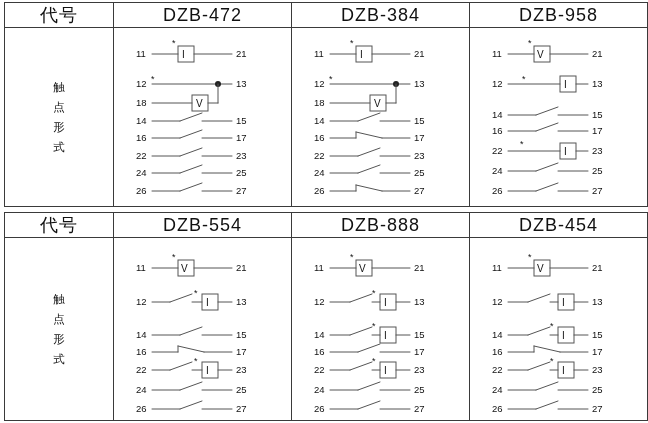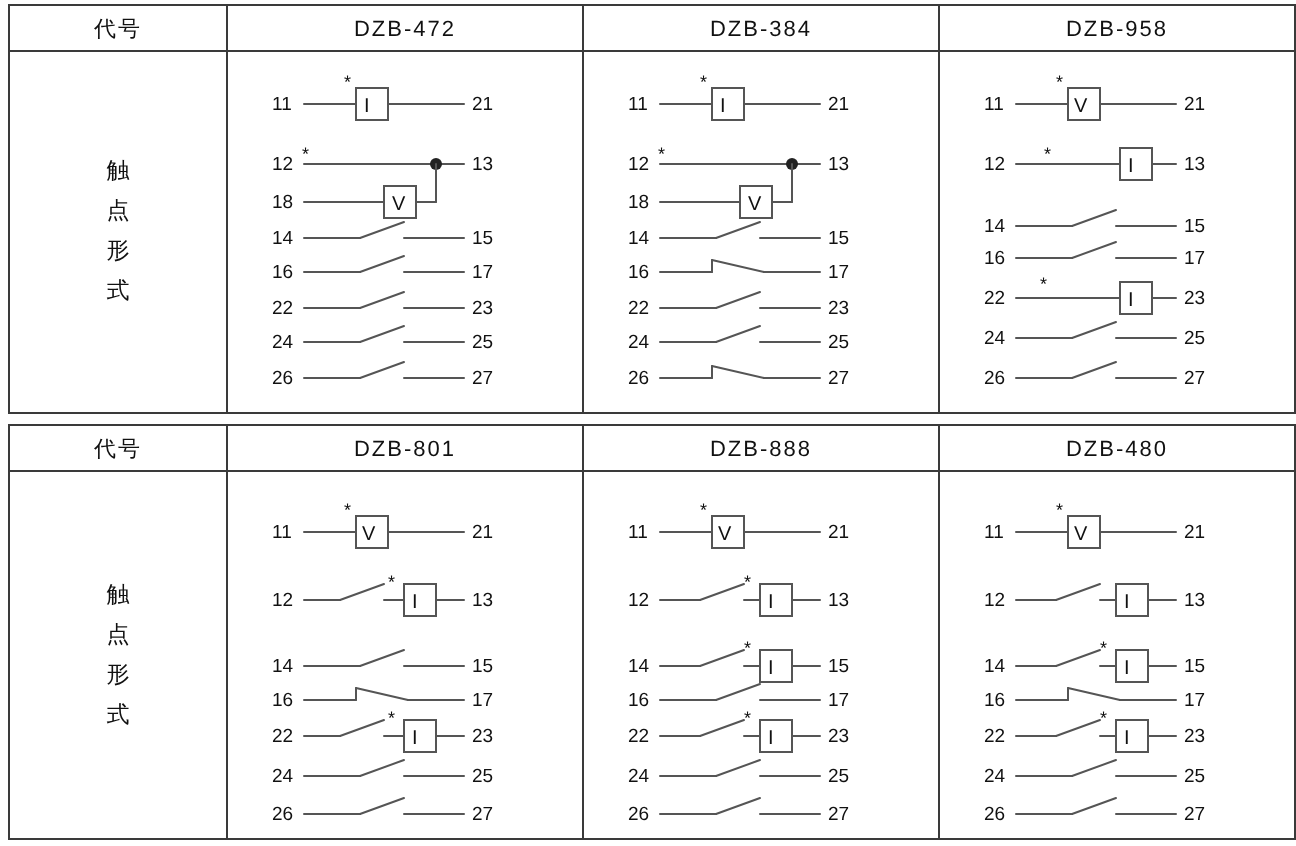--- a/index.html
+++ b/index.html
@@ -29,21 +29,21 @@
   table.spec td {
     border: 1px solid #3a3a3a;
     padding: 0;
     vertical-align: middle;
     text-align: center;
   }
   td.codecol { width: 108px; }
   td.diagcol { width: 177px; }
 
   .hdr-text {
-    font-size: 11px;
+    font-size: 18px;
     color: #111;
     letter-spacing: 1px;
   }
   .hdr-row td { height: 22px; }
 
   .vert-label {
     font-size: 11.5px;
     color: #111;
     line-height: 20px;
     letter-spacing: 0px;
@@ -268,27 +268,27 @@
   </tbody>
     </table>
 
   <table class="spec bot">
     <tbody>
         <tr class="hdr-row">
       <td class="codecol">
         <span class="hdr-text">代号</span>
       </td>
       <td class="diagcol">
-        <span class="hdr-text">DZB-801</span>
+        <span class="hdr-text">DZB-554</span>
       </td>
       <td class="diagcol">
         <span class="hdr-text">DZB-888</span>
       </td>
       <td class="diagcol">
-        <span class="hdr-text">DZB-480</span>
+        <span class="hdr-text">DZB-454</span>
       </td>
     </tr>
     <tr>
       <td class="codecol">
         <div class="vert-label">
           <div>触</div>
           <div>点</div>
           <div>形</div>
           <div>式</div>
         </div>

